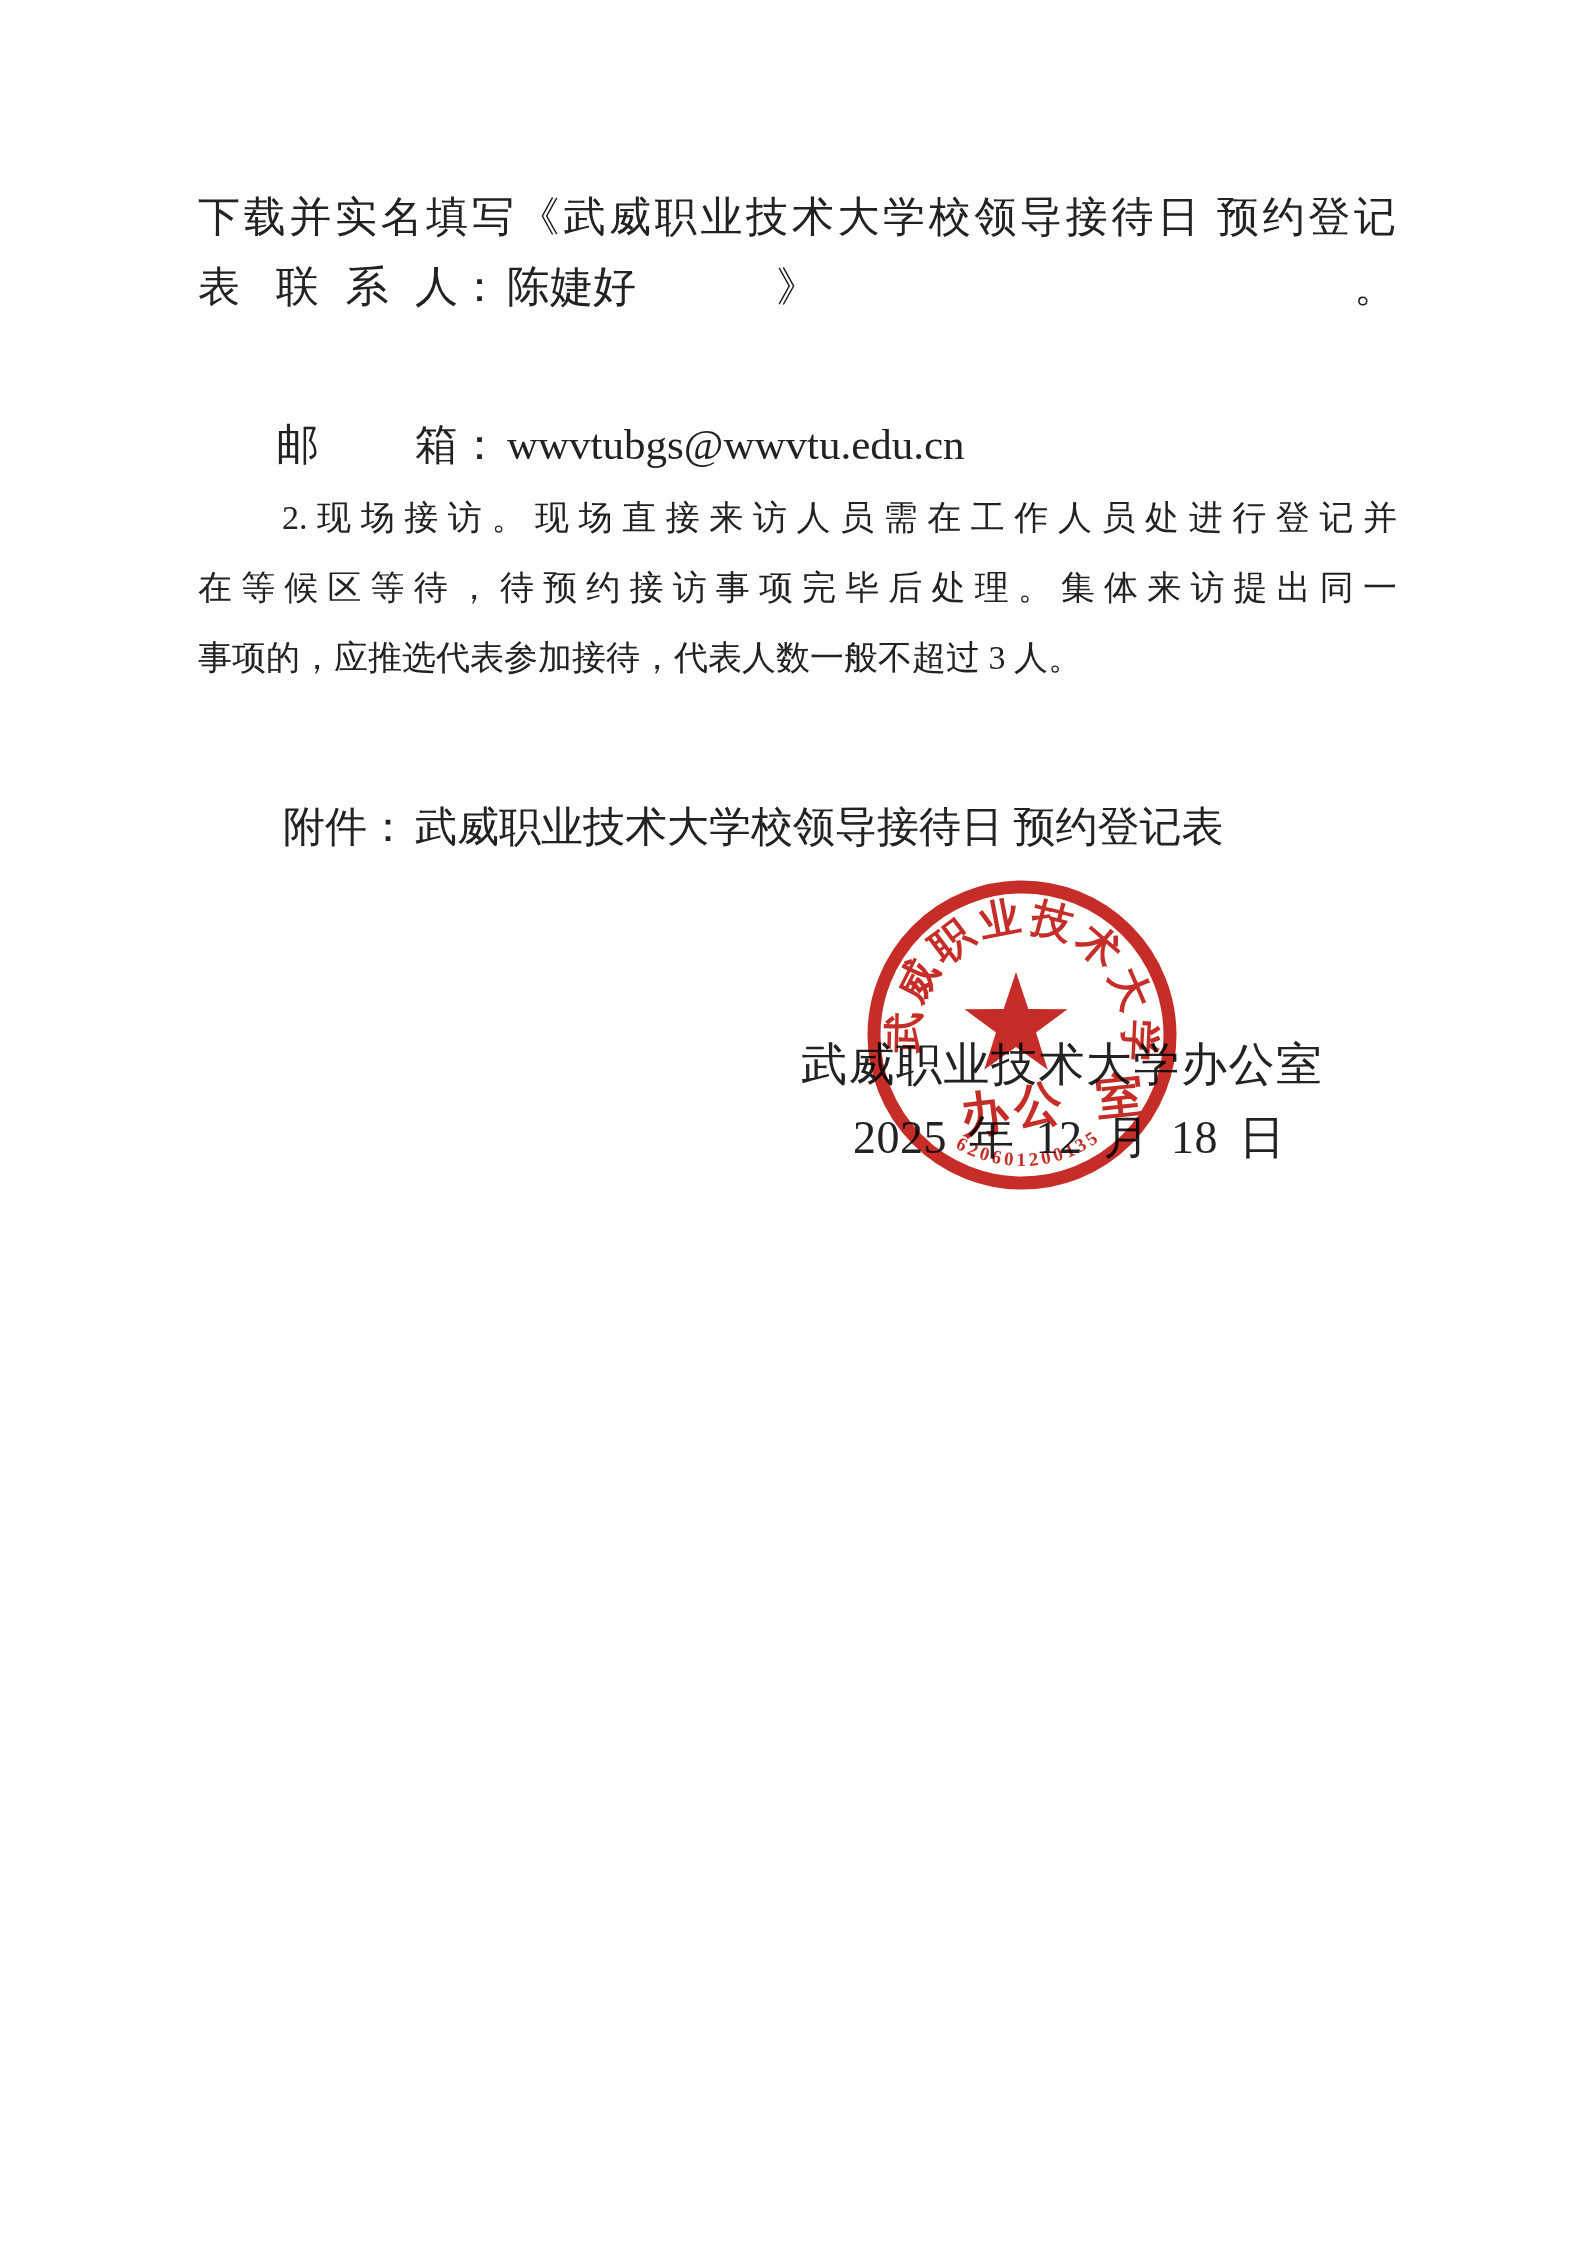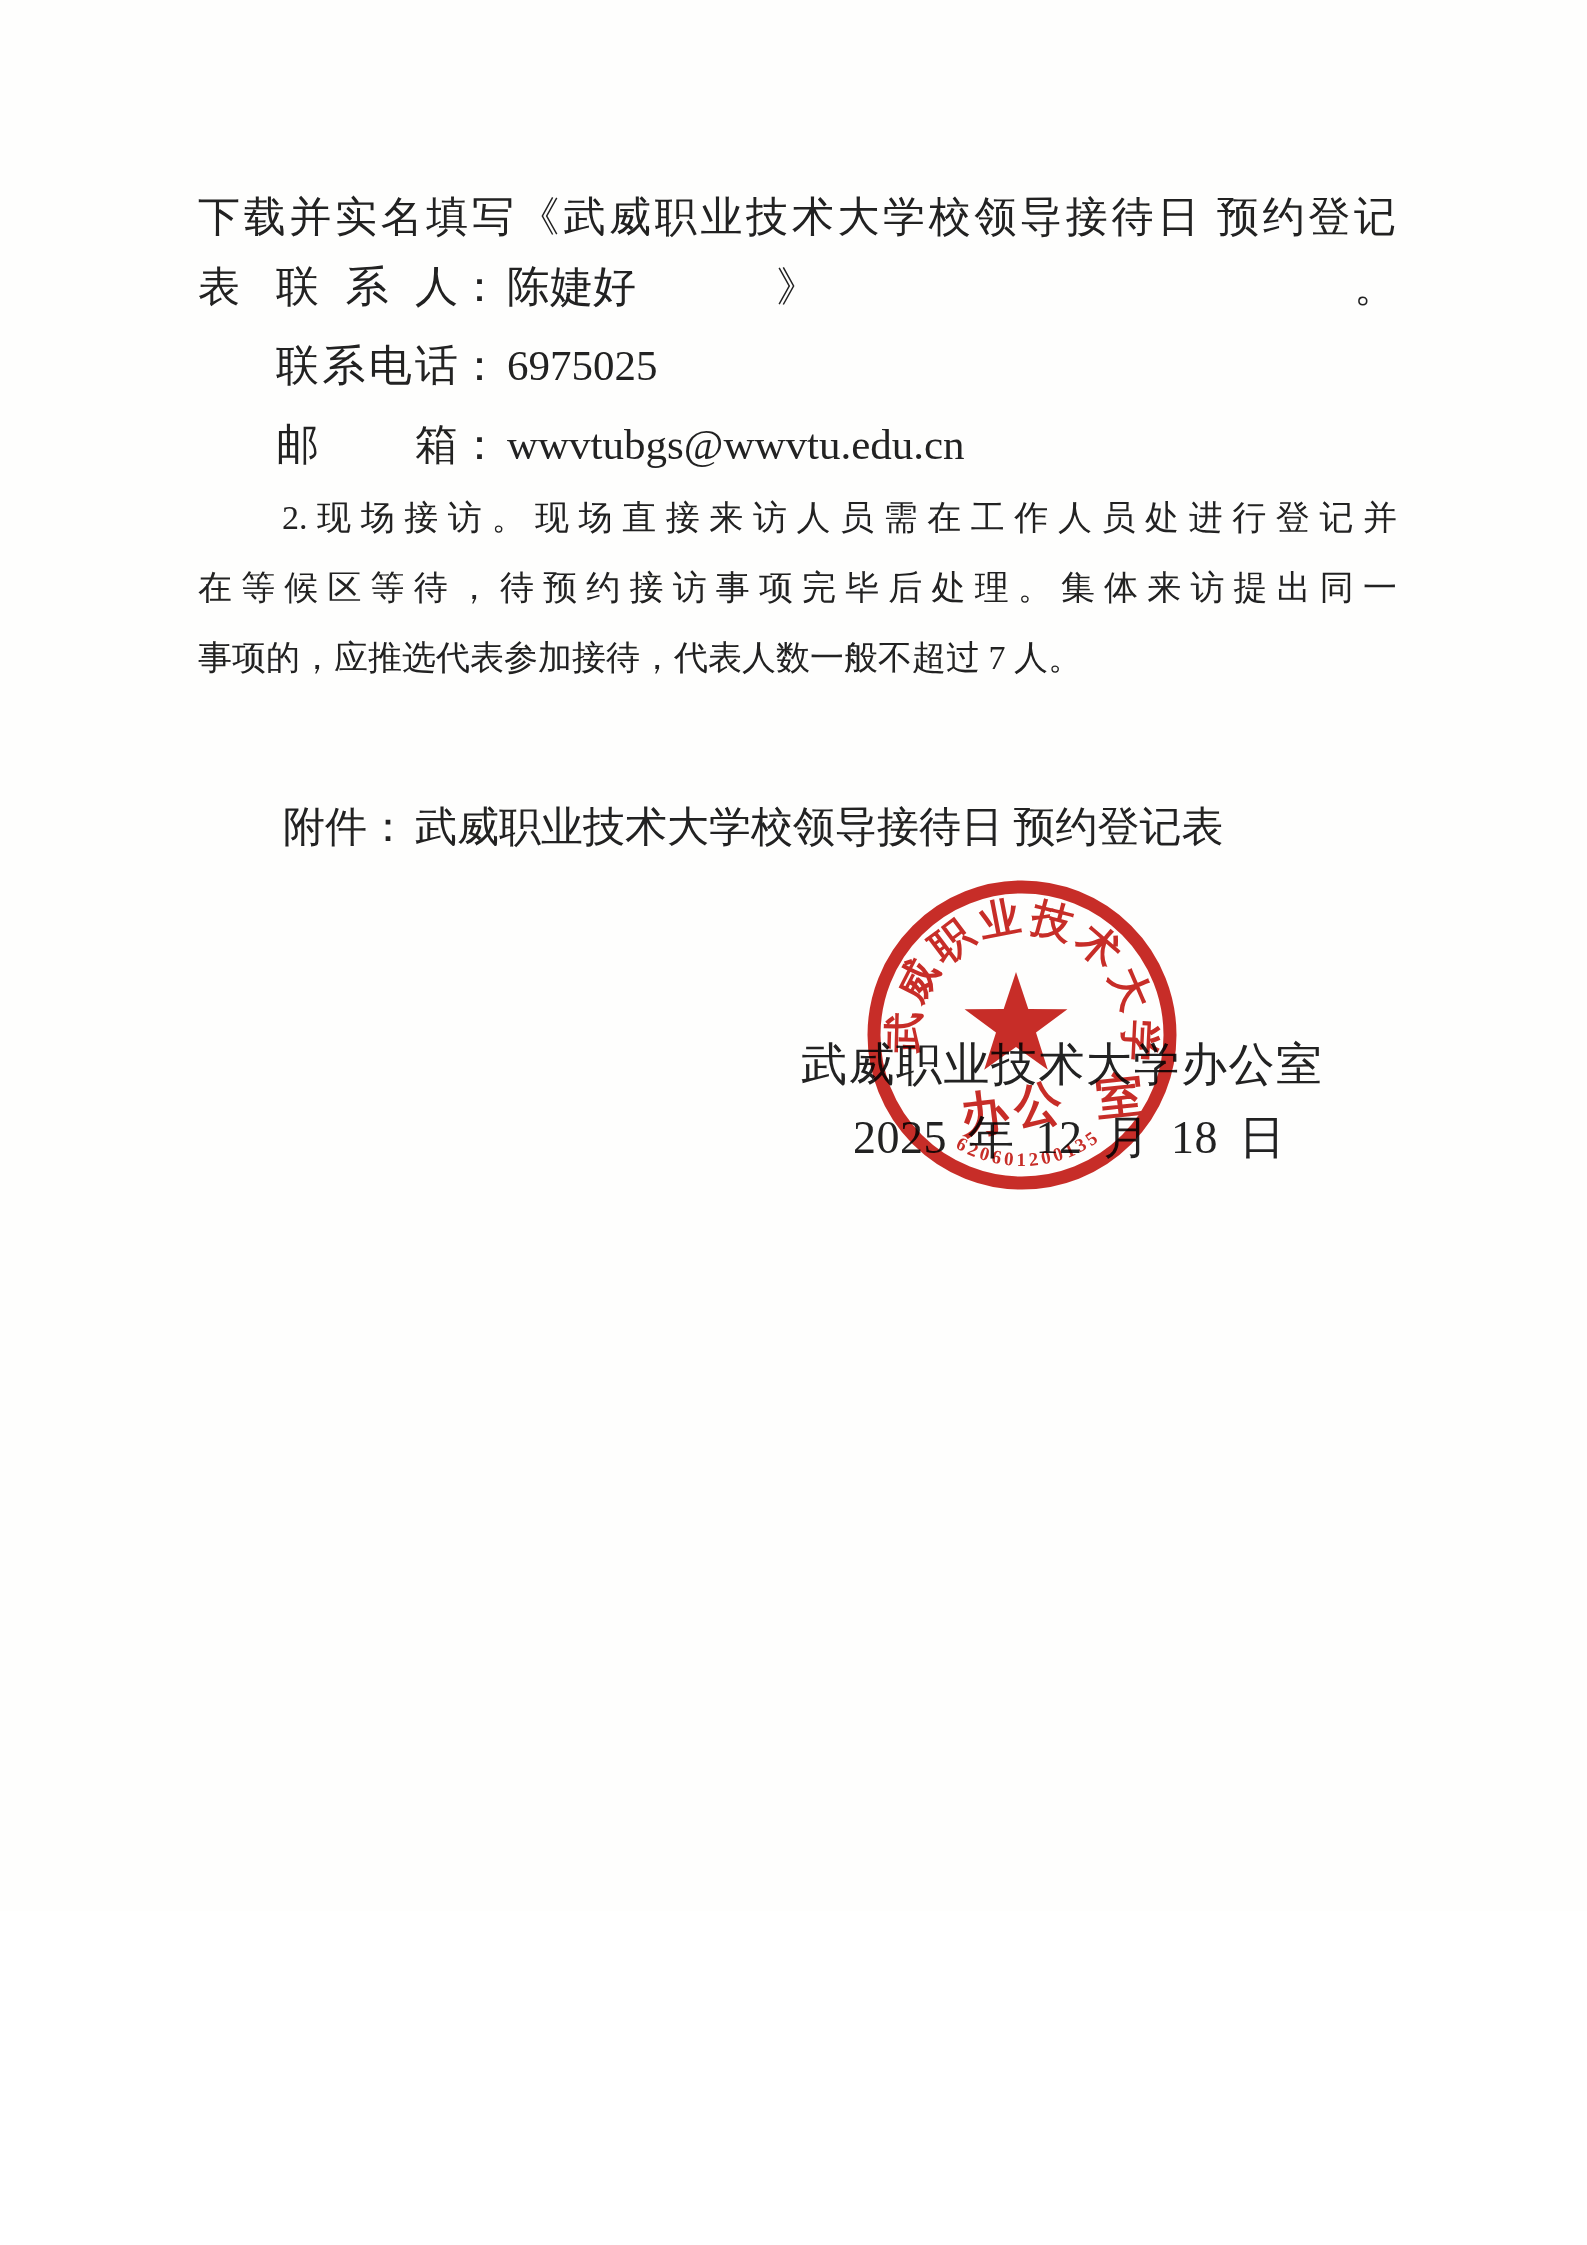--- a/index.html
+++ b/index.html
@@ -52,31 +52,28 @@
 </head>
 <body>
 
 <div class="page">
 
   <div class="abs para1">下载并实名填写《武威职业技术大学校领导接待日 预约登记表》。</div>
 
   <div class="abs line contact c0">
     <span class="clabel">联系人</span><span class="ccolon">：</span><span class="cvalue">陈婕好</span>
   </div>
-  <div class="abs line contact c1">
-    <span class="clabel">联系电话</span><span class="ccolon">：</span><span class="cvalue">6975025</span>
-  </div>
   <div class="abs line contact c2">
     <span class="clabel">邮箱</span><span class="ccolon">：</span><span class="cvalue">wwvtubgs@wwvtu.edu.cn</span>
   </div>
 
   <div class="abs para2">
     <div class="p2l first">2.现场接访。现场直接来访人员需在工作人员处进行登记并</div>
     <div class="p2l">在等候区等待，待预约接访事项完毕后处理。集体来访提出同一</div>
-    <div class="p2l last">事项的，应推选代表参加接待，代表人数一般不超过 7 人。</div>
+    <div class="p2l last">事项的，应推选代表参加接待，代表人数一般不超过 3 人。</div>
   </div>
 
   <div class="abs line attach">
     <span>附件：</span><span class="sp">武威职业技术大学校领导接待日 预约登记表</span>
   </div>
 
   <div class="abs line sig">武威职业技术大学办公室</div>
   <div class="abs line date">2025 年 12 月 18 日</div>
 
   <svg class="seal" viewBox="0 0 342 342" xmlns="http://www.w3.org/2000/svg">

